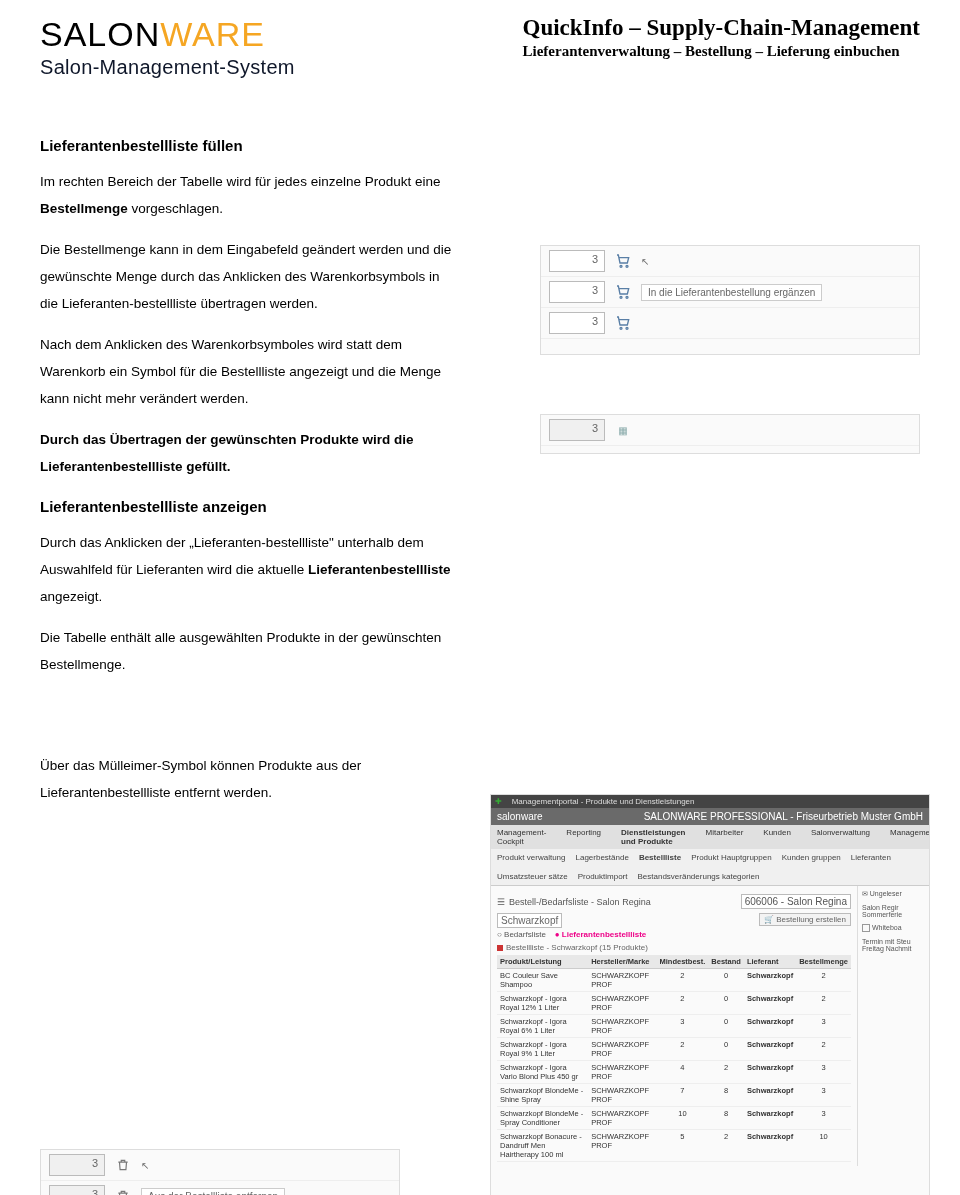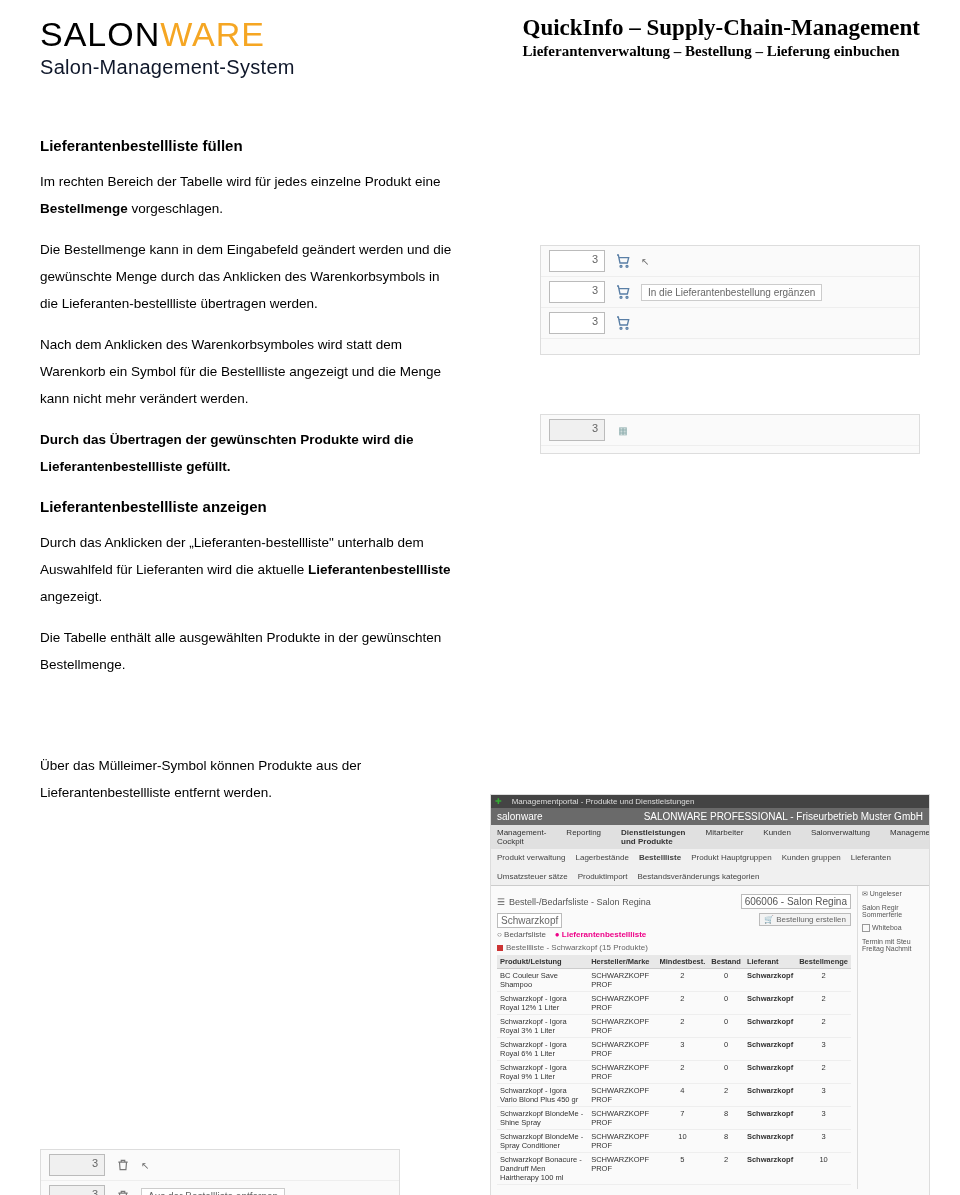--- a/index.html
+++ b/index.html
@@ -242,28 +242,20 @@
               </tr>
               <tr>
                 <td>Schwarzkopf - Igora Royal 12% 1 Liter</td>
                 <td>SCHWARZKOPF PROF</td>
                 <td class="num">2</td>
                 <td class="num">0</td>
                 <td><b>Schwarzkopf</b></td>
                 <td class="num">2</td>
               </tr>
               <tr>
-                <td>Schwarzkopf - Igora Royal 3% 1 Liter</td>
-                <td>SCHWARZKOPF PROF</td>
-                <td class="num">2</td>
-                <td class="num">0</td>
-                <td><b>Schwarzkopf</b></td>
-                <td class="num">2</td>
-              </tr>
-              <tr>
                 <td>Schwarzkopf - Igora Royal 6% 1 Liter</td>
                 <td>SCHWARZKOPF PROF</td>
                 <td class="num">3</td>
                 <td class="num">0</td>
                 <td><b>Schwarzkopf</b></td>
                 <td class="num">3</td>
               </tr>
               <tr>
                 <td>Schwarzkopf - Igora Royal 9% 1 Liter</td>
                 <td>SCHWARZKOPF PROF</td>

